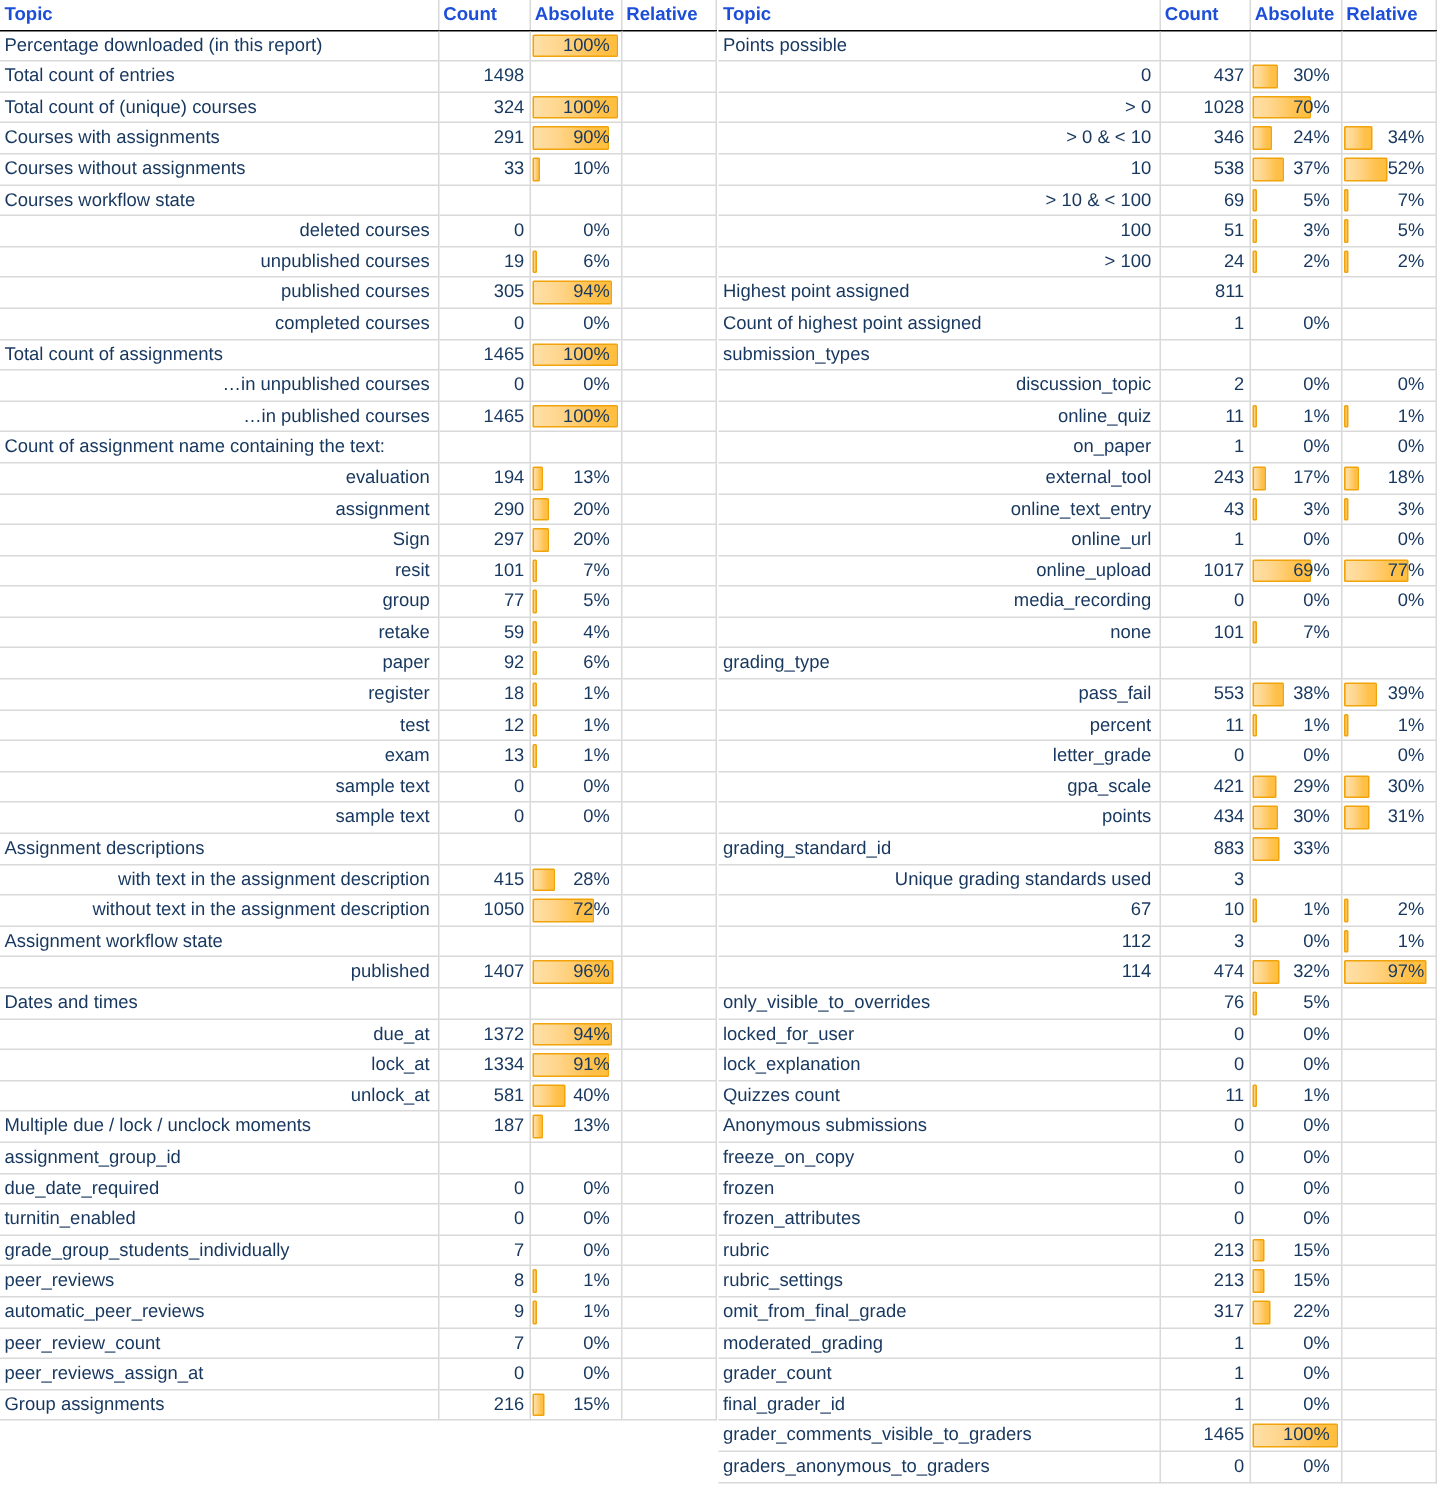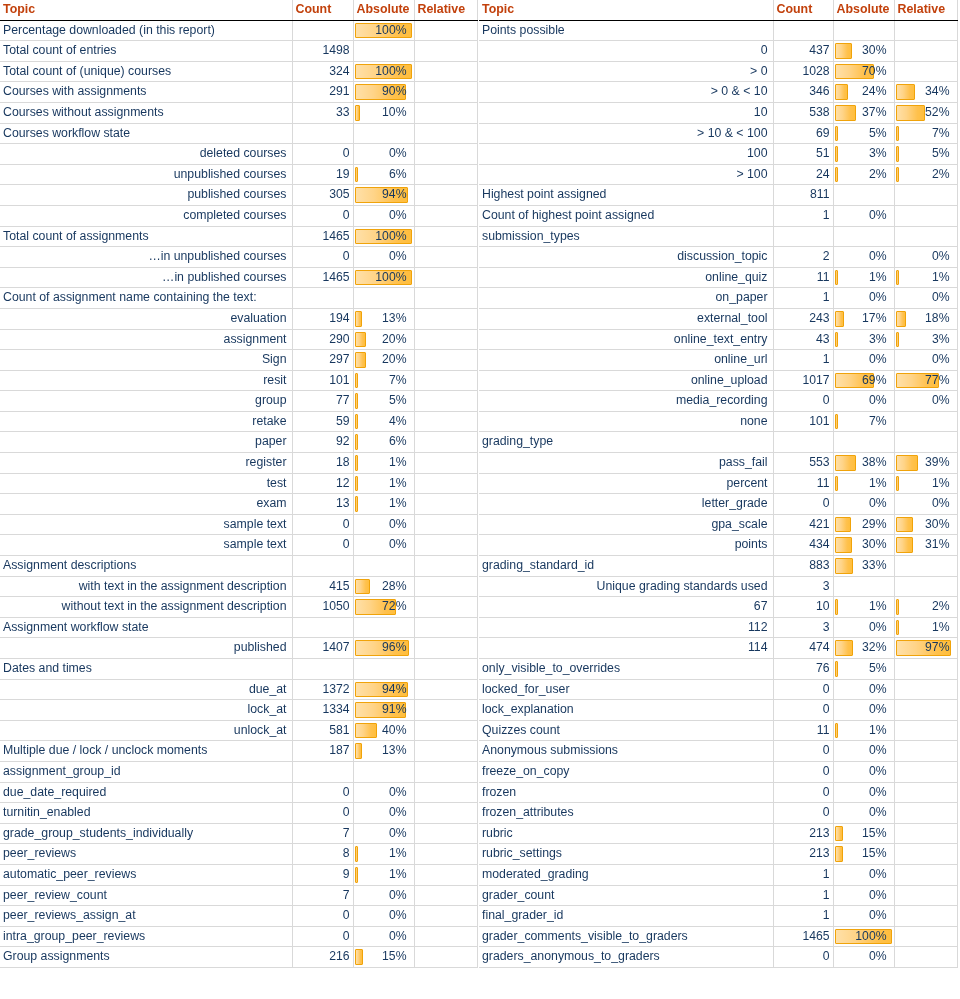--- a/index.html
+++ b/index.html
@@ -53,21 +53,21 @@
     border-right: 1px solid #d9d9d9;
     border-bottom: 1px solid #d9d9d9;
     overflow: hidden;
     white-space: nowrap;
     vertical-align: middle;
     line-height: 19.6px;
     box-sizing: border-box;
   }
   table.grid th {
     font-weight: bold;
-    color: #c2410c;
+    color: #1d4ed8;
     border-bottom: 1px solid #000000;
     text-align: left;
     font-size: 12.4px;
   }
   table.grid th.num { text-align: left; }
   table.grid th.right-al { text-align: left; }
 
   td.topic {
     color: #17375e;
     text-align: left;
@@ -489,28 +489,20 @@
           </tr>
           <tr>
             <td class="topic">peer_reviews_assign_at</td>
             <td class="num">0</td>
             <td class="bar-cell">
               <span class="bar-label">0%</span>
             </td>
             <td class="bar-cell"></td>
           </tr>
           <tr>
-            <td class="topic">intra_group_peer_reviews</td>
-            <td class="num">0</td>
-            <td class="bar-cell">
-              <span class="bar-label">0%</span>
-            </td>
-            <td class="bar-cell"></td>
-          </tr>
-          <tr>
             <td class="topic">Group assignments</td>
             <td class="num">216</td>
             <td class="bar-cell">
               <div class="bar" style="width: 8.55px;"></div>
               <span class="bar-label">15%</span>
             </td>
             <td class="bar-cell"></td>
           </tr>
         </tbody>
     </table>
@@ -926,20 +918,29 @@
           <tr>
             <td class="topic">rubric_settings</td>
             <td class="num">213</td>
             <td class="bar-cell">
               <div class="bar" style="width: 8.55px;"></div>
               <span class="bar-label">15%</span>
             </td>
             <td class="bar-cell"></td>
           </tr>
           <tr>
+            <td class="topic">omit_from_final_grade</td>
+            <td class="num">317</td>
+            <td class="bar-cell">
+              <div class="bar" style="width: 12.54px;"></div>
+              <span class="bar-label">22%</span>
+            </td>
+            <td class="bar-cell"></td>
+          </tr>
+          <tr>
             <td class="topic">moderated_grading</td>
             <td class="num">1</td>
             <td class="bar-cell">
               <span class="bar-label">0%</span>
             </td>
             <td class="bar-cell"></td>
           </tr>
           <tr>
             <td class="topic">grader_count</td>
             <td class="num">1</td>

